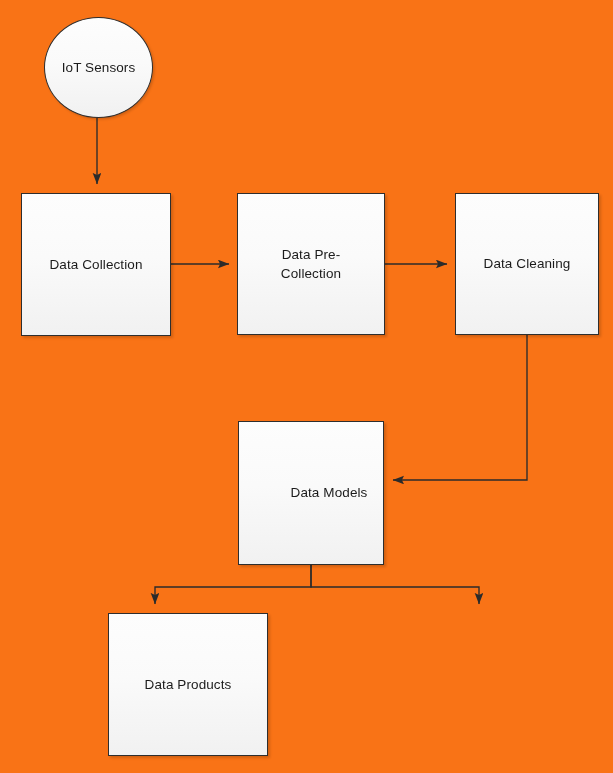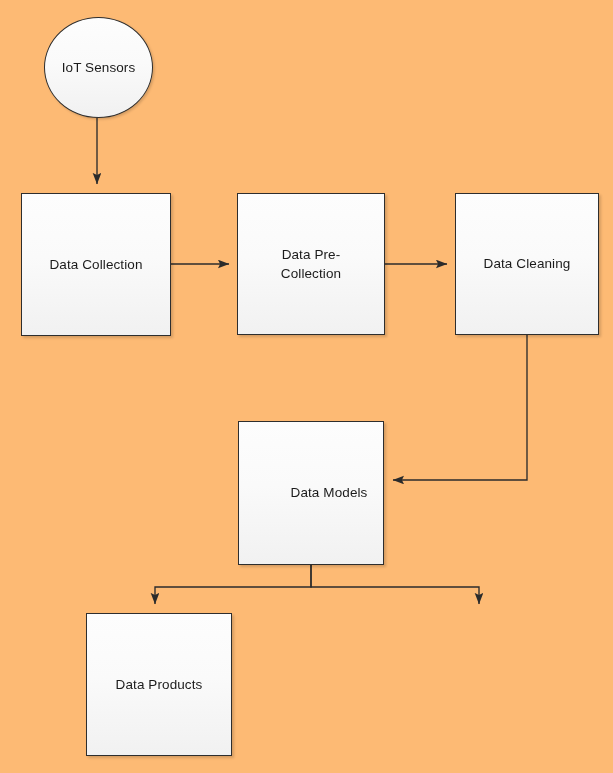--- a/index.html
+++ b/index.html
@@ -46,21 +46,21 @@
     line-height: 1.42;
     color: #1b1b1b;
     letter-spacing: 0.1px;
     padding: 0 6px;
     white-space: pre-line;
   }
 </style>
 </head>
 <body>
 
-<div id="diagram-canvas" style="width: 613px; height: 773px; background: #fdba74;">
+<div id="diagram-canvas" style="width: 613px; height: 773px; background: #f97316;">
 
   <svg id="edge-layer" viewBox="0 0 613 773" width="613" height="773" xmlns="http://www.w3.org/2000/svg">
     <defs>
       <marker id="arrowhead" markerWidth="9" markerHeight="9" refX="8.2" refY="3.2" orient="auto" markerUnits="strokeWidth">
         <path d="M0,0 L8.4,3.2 L0,6.4 L1.6,3.2 Z" fill="#2b2b2b"></path>
       </marker>
     </defs>
 
     <g stroke="#2b2b2b" stroke-width="1.35" fill="none" stroke-linecap="butt" stroke-linejoin="miter">
       <path d="M97,118 L97,184" marker-end="url(#arrowhead)"></path>
@@ -91,18 +91,18 @@
   </div>
 
   <div class="node" style="left: 455px; top: 193px; width: 144px; height: 142px;">
     <span class="node-label">Data Cleaning</span>
   </div>
 
   <div class="node" style="left: 238px; top: 421px; width: 146px; height: 144px; padding-left: 36px;">
     <span class="node-label">Data Models</span>
   </div>
 
-  <div class="node" style="left: 86px; top: 613px; width: 146px; height: 143px;">
+  <div class="node" style="left: 108px; top: 613px; width: 160px; height: 143px;">
     <span class="node-label">Data Products</span>
   </div>
 
 
 </div>
 
 </body></html>

